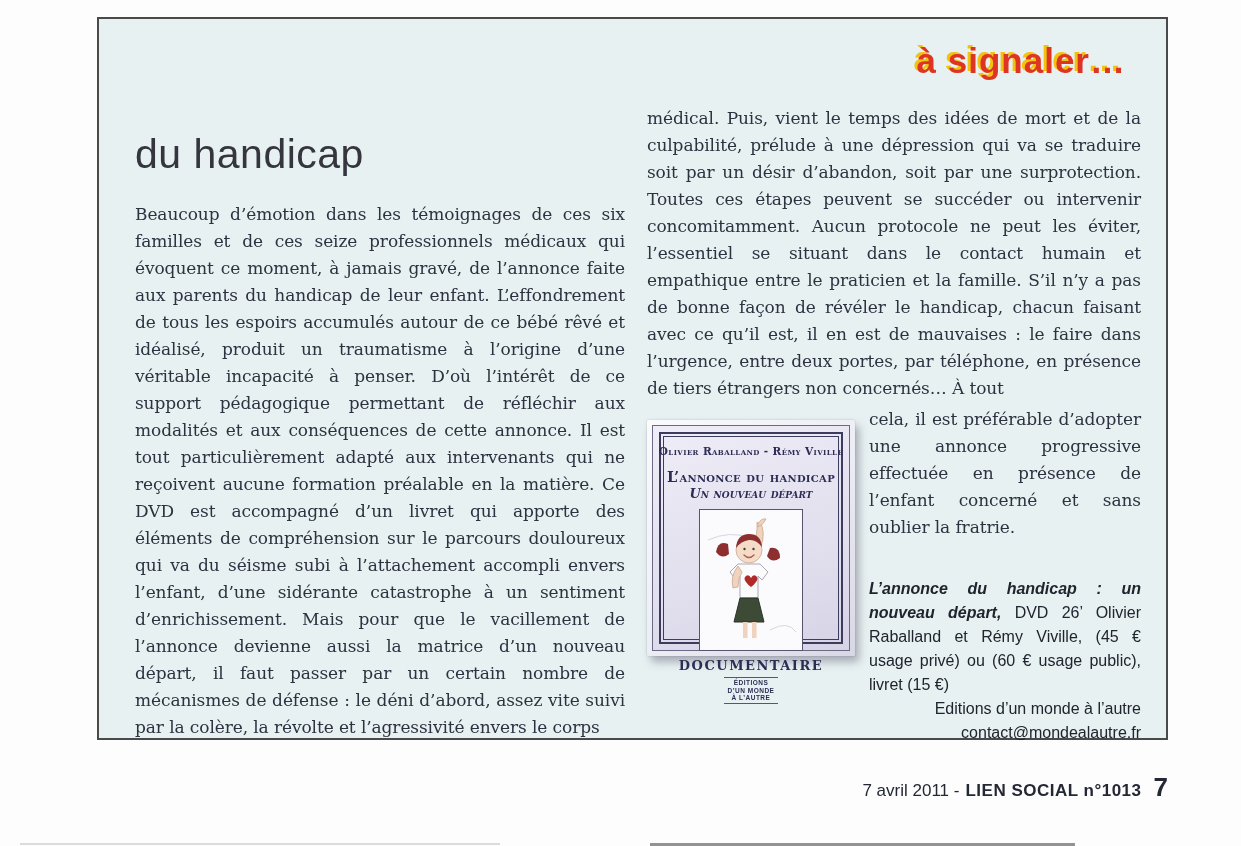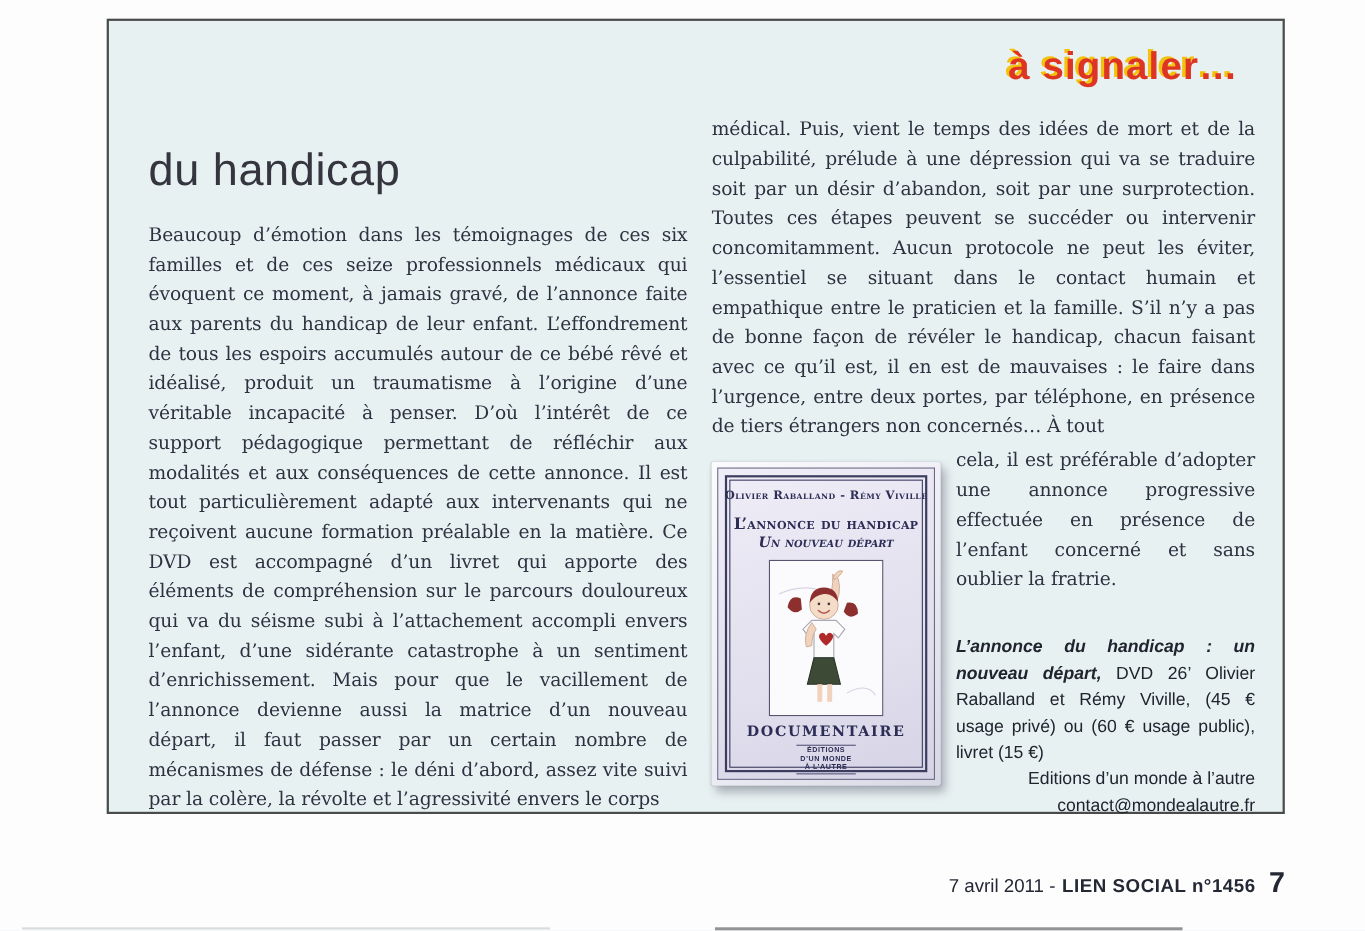--- a/index.html
+++ b/index.html
@@ -54,21 +54,21 @@
     text-align:justify;
     letter-spacing:-0.1px;
   }
   .media-row {
     display:flex;
     gap:14px;
     margin-top:4px;
   }
   .dvd-photo {
     flex:0 0 auto;
-    width:208px; height:294px;
+    width:208px; height:236px;
     margin-top:14px;
     background:linear-gradient(135deg,#fbfbfd 0%,#ececf4 55%,#d8d7e4 100%);
     padding:5px;
     box-shadow:4px 6px 9px rgba(90,90,110,0.45), 0 0 2px rgba(120,120,140,0.4);
     border-radius:2px;
   }
   .dvd-cover {
     position:relative;
     width:100%; height:100%;
     background:linear-gradient(160deg,#efedf7 0%,#e2dfee 60%,#d6d3e6 100%);
@@ -158,21 +158,20 @@
   }
   .caption .cap-line { display:block; text-align:right; }
   .footer {
     position:absolute;
     top:772px; right:73px;
     font-family:"Liberation Sans", sans-serif;
     color:#242734;
     display:flex;
     align-items:baseline;
     gap:6px;
-    margin-top:15px;
   }
   .footer .f-date { font-size:17px; }
   .footer .f-journal { font-size:17px; font-weight:700; letter-spacing:0.5px; }
   .footer .f-page { font-size:26px; font-weight:700; margin-left:6px; }
   .scan-bar {
     position:absolute;
     left:650px; bottom:0;
     width:425px; height:3px;
     background:#6f6f6f;
     opacity:0.75;
@@ -266,18 +265,18 @@
           <span class="cap-line">contact@mondealautre.fr</span>
         </p>
       </div>
 
     </div>
   </div>
 </div>
 
 <div class="footer">
   <span class="f-date">7 avril 2011 -</span>
-  <span class="f-journal">LIEN SOCIAL n°1456</span>
+  <span class="f-journal">LIEN SOCIAL n°1013</span>
   <span class="f-page">7</span>
 </div>
 
 <div class="scan-smudge"></div>
 <div class="scan-bar"></div>
 
 </body></html>

